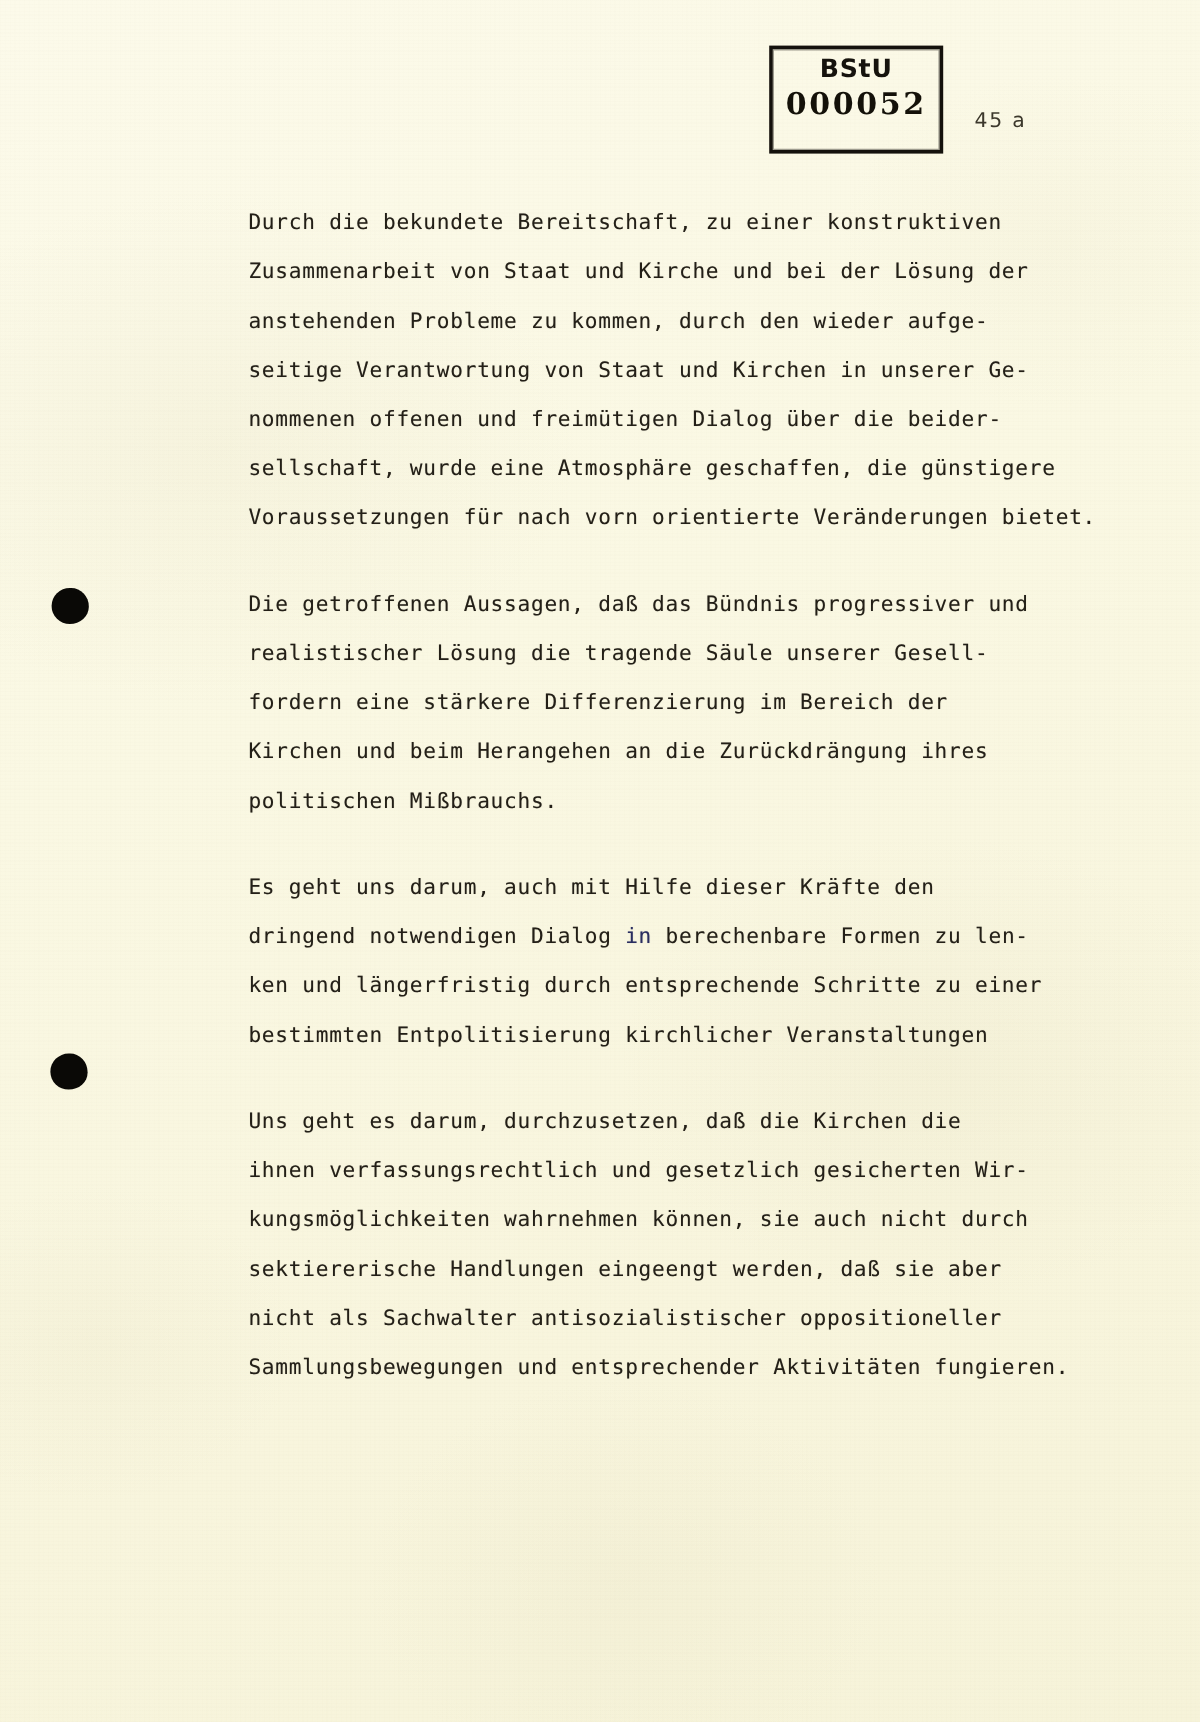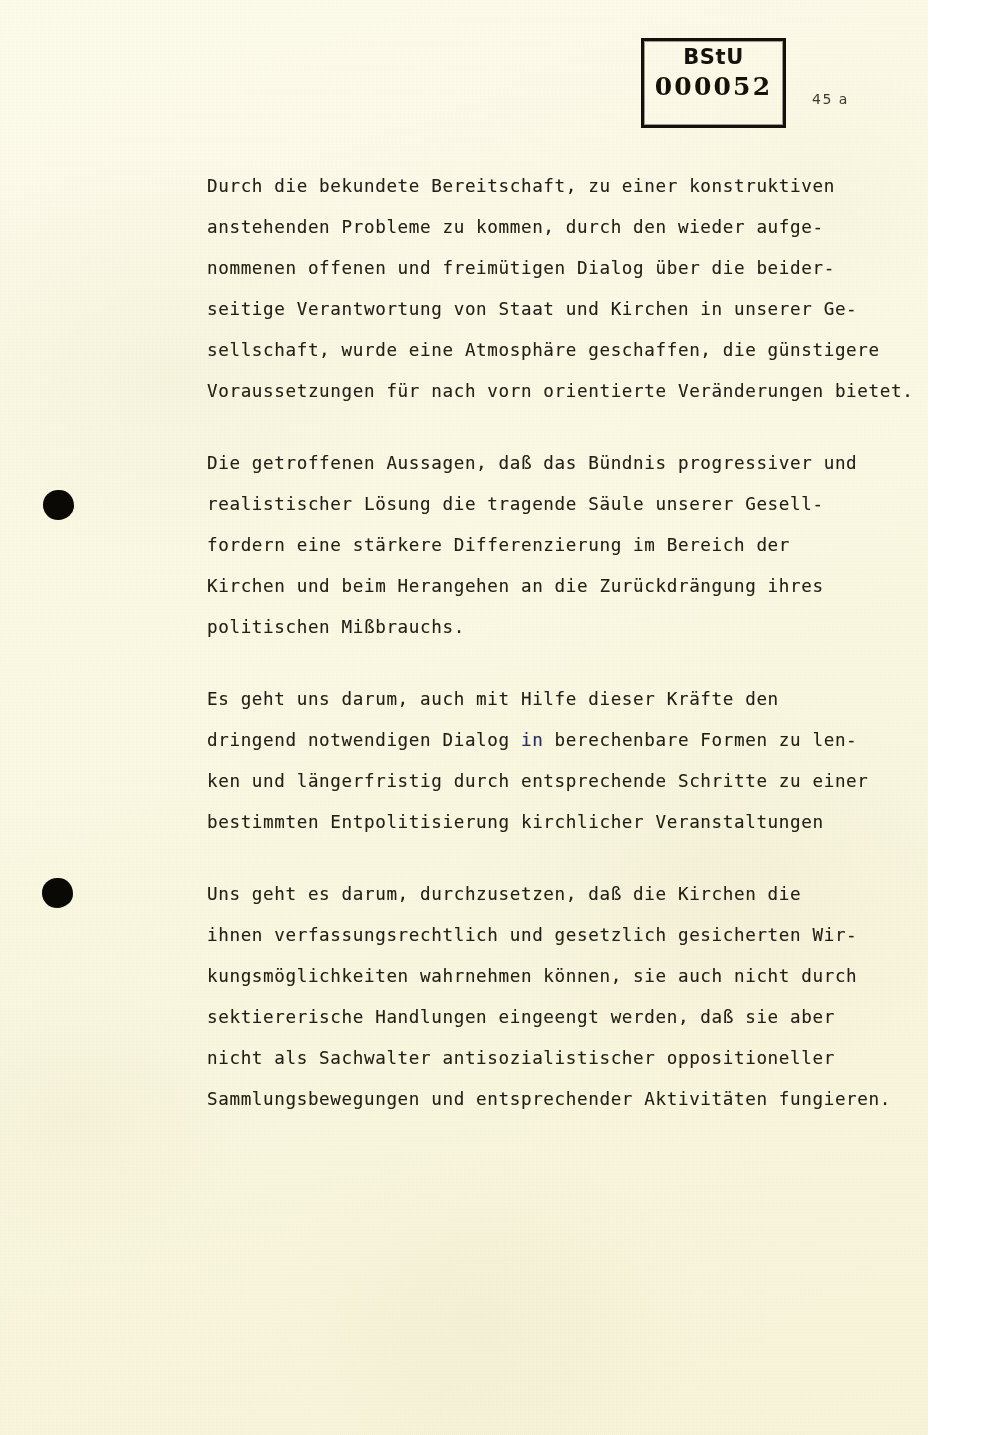--- a/index.html
+++ b/index.html
@@ -3,21 +3,21 @@
 <meta charset="utf-8">
 <style>
   html, body {
     margin: 0;
     padding: 0;
     background: #ffffff;
   }
 
   #page {
     position: relative;
-    width: 928px;
+    width: 1000px;
     height: 1435px;
     overflow: hidden;
     background:
       radial-gradient(ellipse 420px 300px at 18% 26%, rgba(214,206,168,0.13), rgba(214,206,168,0) 72%),
       radial-gradient(ellipse 380px 280px at 78% 62%, rgba(206,198,160,0.11), rgba(206,198,160,0) 70%),
       radial-gradient(ellipse 300px 240px at 52% 92%, rgba(210,202,164,0.10), rgba(210,202,164,0) 72%),
       radial-gradient(ellipse 260px 200px at 88% 14%, rgba(216,208,172,0.09), rgba(216,208,172,0) 70%),
       radial-gradient(ellipse 240px 190px at 8% 78%, rgba(208,200,162,0.09), rgba(208,200,162,0) 70%),
       linear-gradient(160deg, #fcfaea 0%, #faf8e3 38%, #f8f5dd 72%, #f6f3d9 100%);
     font-family: "DejaVu Sans Mono", "Liberation Mono", monospace;
@@ -68,21 +68,21 @@
     font-weight: 700;
     letter-spacing: 2.2px;
     color: #141109;
   }
 
   #folio-number {
     position: absolute;
     left: 812px;
     top: 91px;
     font-family: "DejaVu Sans", "Liberation Sans", sans-serif;
-    font-size: 14px;
+    font-size: 17px;
     letter-spacing: 1.5px;
     color: #3c382c;
   }
 
   
   .punch-mark {
     position: absolute;
     width: 31px;
     height: 30px;
     background: #0a0906;
@@ -133,23 +133,24 @@
   </div>
 
   <div id="folio-number">45 a</div>
 
   <div class="punch-mark" id="punch-mark-1"></div>
   <div class="punch-mark" id="punch-mark-2"></div>
 
   <div id="body-text">
       <div class="paragraph">
         <div class="text-line"><span>Durch die bekundete Bereitschaft, zu einer konstruktiven</span></div>
+        <div class="text-line"><span>Zusammenarbeit von Staat und Kirche und bei der Lösung der</span></div>
         <div class="text-line"><span>anstehenden Probleme zu kommen, durch den wieder aufge-</span></div>
+        <div class="text-line"><span>seitige Verantwortung von Staat und Kirchen in unserer Ge-</span></div>
         <div class="text-line"><span>nommenen offenen und freimütigen Dialog über die beider-</span></div>
-        <div class="text-line"><span>seitige Verantwortung von Staat und Kirchen in unserer Ge-</span></div>
         <div class="text-line"><span>sellschaft, wurde eine Atmosphäre geschaffen, die günstigere</span></div>
         <div class="text-line"><span>Voraussetzungen für nach vorn orientierte Veränderungen bietet.</span></div>
       </div>
       <div class="paragraph">
         <div class="text-line"><span>Die getroffenen Aussagen, daß das Bündnis progressiver und</span></div>
         <div class="text-line"><span>realistischer Lösung die tragende Säule unserer Gesell-</span></div>
         <div class="text-line"><span>fordern eine stärkere Differenzierung im Bereich der</span></div>
         <div class="text-line"><span>Kirchen und beim Herangehen an die Zurückdrängung ihres</span></div>
         <div class="text-line"><span>politischen Mißbrauchs.</span></div>
       </div>

